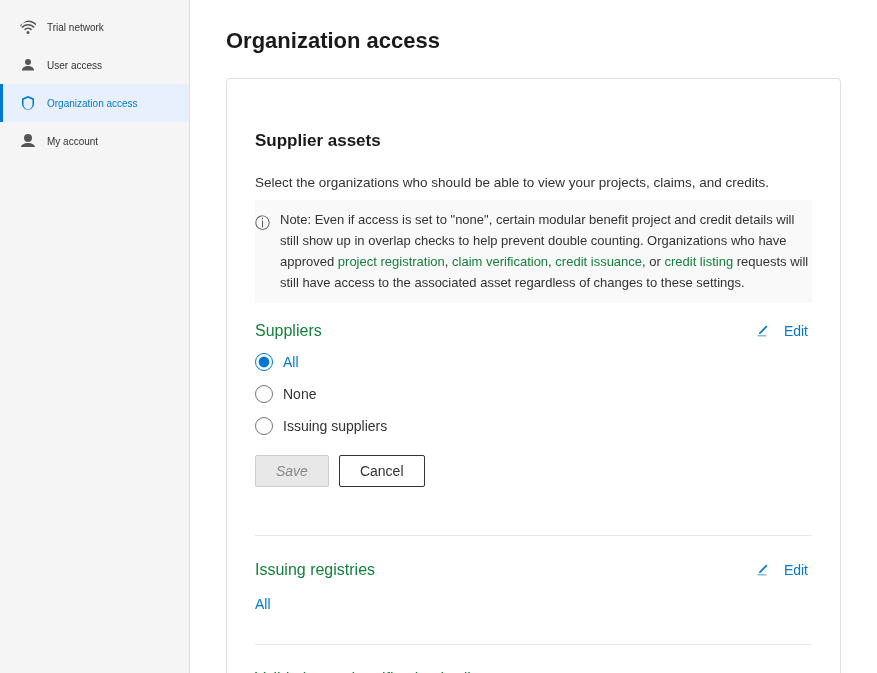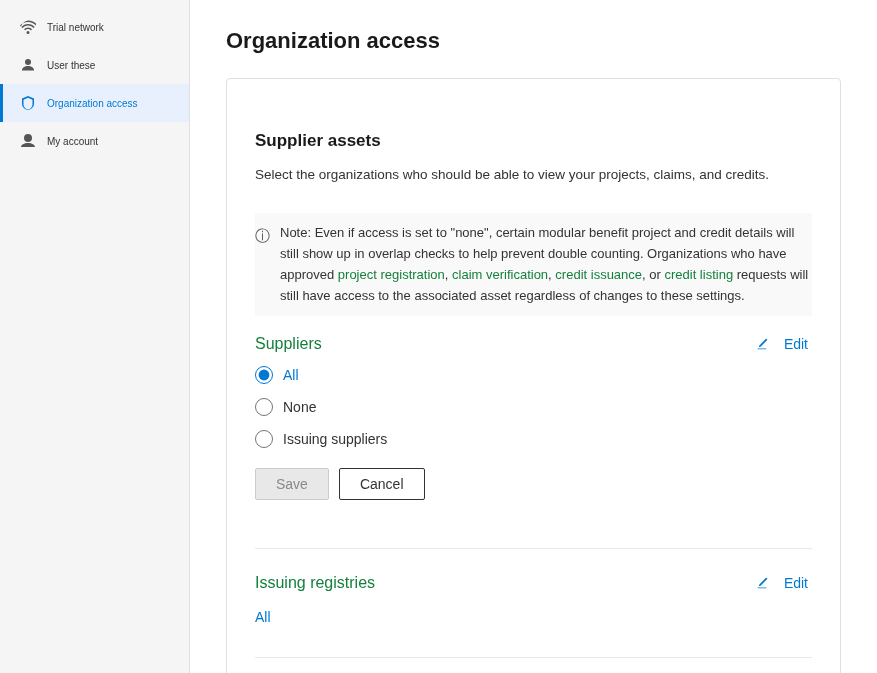--- a/index.html
+++ b/index.html
@@ -88,21 +88,21 @@
       background: none;
       border: none;
       cursor: pointer;
       font-size: 14px;
       padding: 2px 4px;
     }
 
     .desc-text {
       font-size: 13.5px;
       color: #333;
-      margin-bottom: 28px;
+      margin-bottom: 7px;
       line-height: 1.5;
     }
 
     
     .note-box {
       display: flex;
       gap: 10px;
       background: #f9f9f9;
       border: none;
       padding: 10px 0;
@@ -149,20 +149,21 @@
       padding-bottom: 24px;
     }
     .btn-save {
       padding: 7px 20px;
       background: #e8e8e8;
       border: 1px solid #ccc;
       border-radius: 2px;
       font-size: 14px;
       color: #888;
       cursor: default;
+      font-style: italic;
     }
     .btn-cancel {
       padding: 7px 20px;
       background: #fff;
       border: 1px solid #333;
       border-radius: 2px;
       font-size: 14px;
       color: #333;
       cursor: pointer;
       font-weight: 500;
@@ -171,21 +172,21 @@
     .section-value {
       color: #0078d4;
       font-size: 14px;
       padding: 4px 0 8px 0;
     }
 
     
     .supplier-assets-title {
       font-size: 17px;
       font-weight: 700;
-      margin-bottom: 14px;
+      margin-bottom: 22px;
       color: #1a1a1a;
     }
   </style>
 </head>
 <body>
 
 <aside class="sidebar">
   <div class="sidebar-item">
     <span class="sidebar-icon">
       <svg width="16" height="16" viewBox="0 0 16 16" fill="currentColor">
@@ -193,21 +194,21 @@
       </svg>
     </span>
     <span class="sidebar-label">Trial network</span>
   </div>
   <div class="sidebar-item">
     <span class="sidebar-icon">
       <svg width="16" height="16" viewBox="0 0 16 16" fill="currentColor">
         <path d="M8 8a3 3 0 1 0 0-6 3 3 0 0 0 0 6zm0 1c-3.3 0-6 1.8-6 4v.5h12V13c0-2.2-2.7-4-6-4z"></path>
       </svg>
     </span>
-    <span class="sidebar-label">User these</span>
+    <span class="sidebar-label">User access</span>
   </div>
   <div class="sidebar-item active">
     <span class="sidebar-icon">
       <svg width="16" height="16" viewBox="0 0 16 16" fill="currentColor">
         <path d="M8 1L2 3.5v5C2 11.9 4.7 14.6 8 15c3.3-.4 6-3.1 6-6.5v-5L8 1zm0 1.8l4.5 2v4.7c0 2.5-2 4.6-4.5 5-2.5-.4-4.5-2.5-4.5-5V4.8L8 2.8z"></path>
       </svg>
     </span>
     <span class="sidebar-label">Organization access</span>
   </div>
   <div class="sidebar-item">

